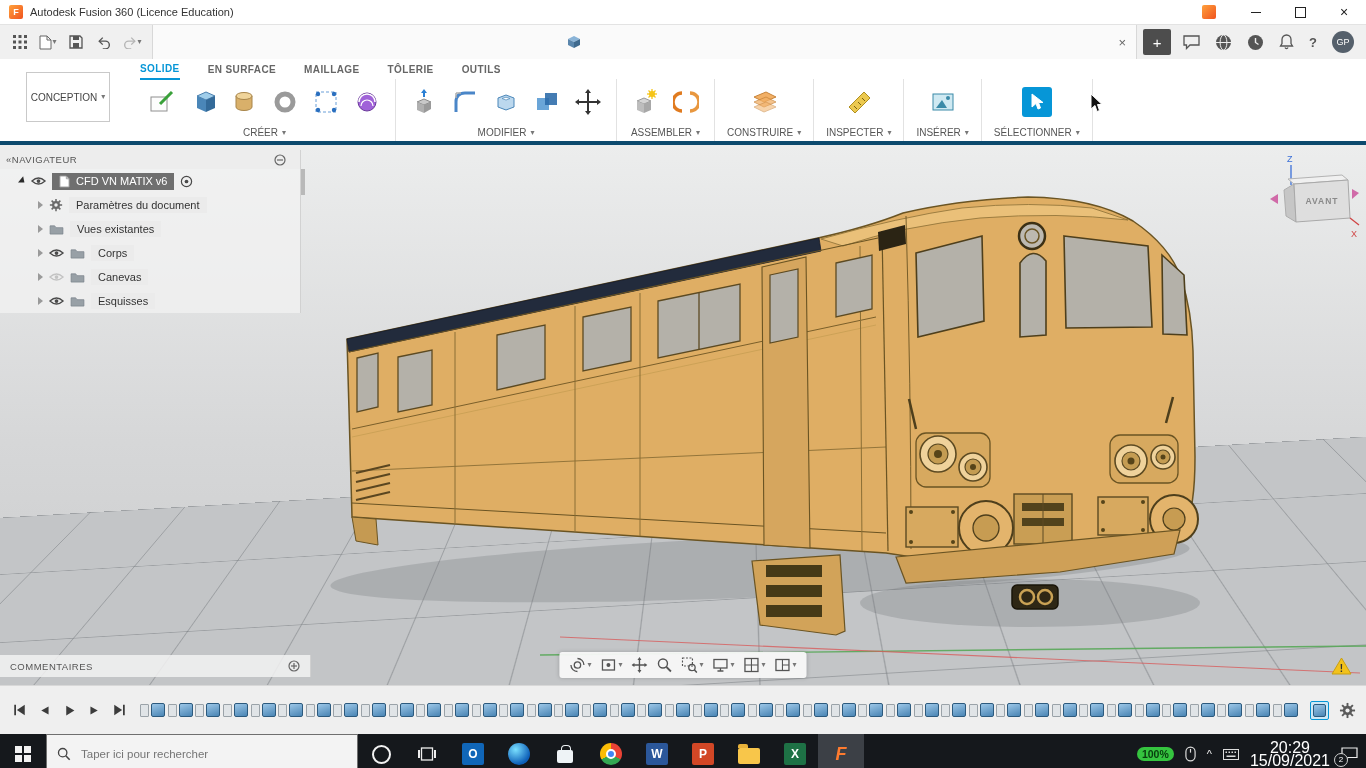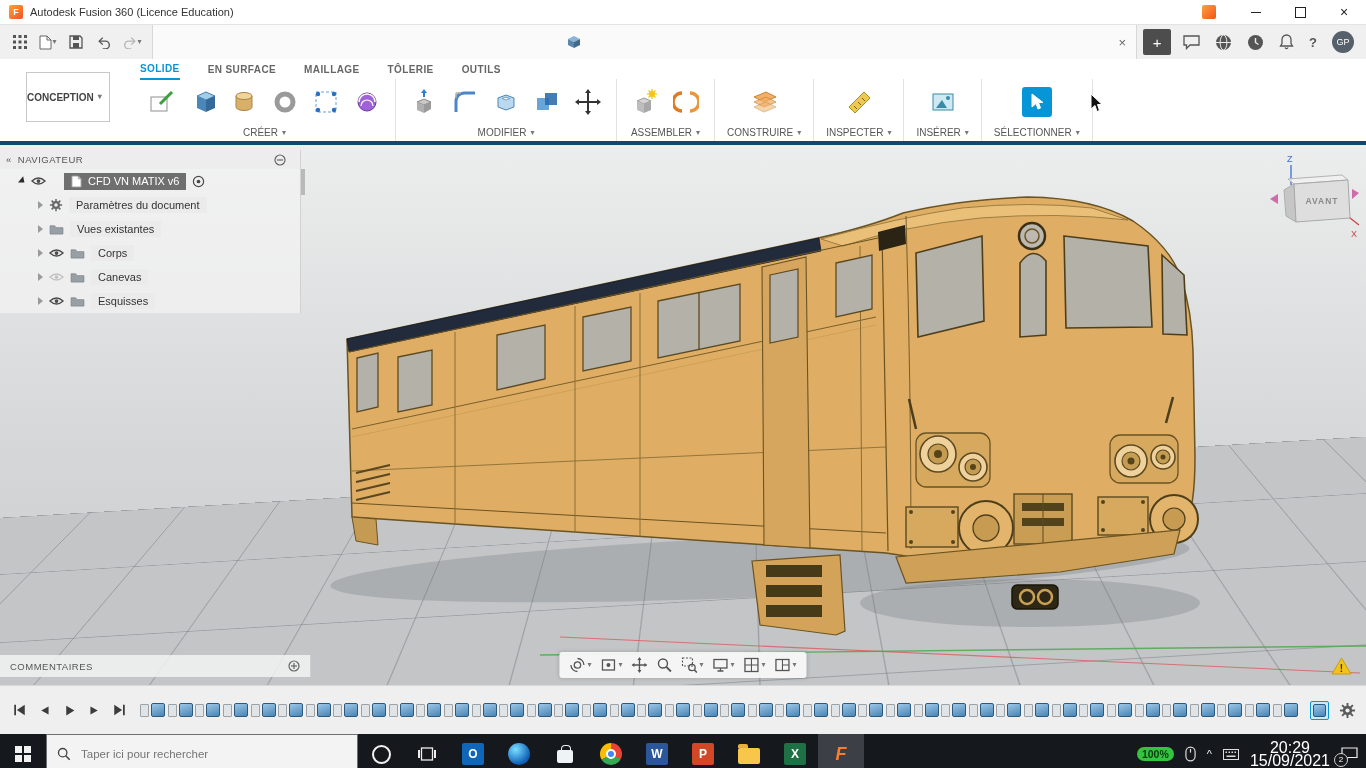--- a/index.html
+++ b/index.html
@@ -40,22 +40,22 @@
           font-size:9px;font-weight:normal;display:flex;align-items:center;justify-content:center;}
   .help-glyph{font-size:13px;font-weight:bold;color:#555;}
 
   
   #ribbon{height:82px;background:#ffffff;border-bottom:4px solid #0c4a6e;position:relative;}
   .rtabs{position:absolute;top:0;left:140px;height:20px;display:flex;gap:28px;
          font-size:10px;font-weight:bold;color:#666;letter-spacing:.4px;align-items:center;}
   .rtab{height:100%;display:flex;align-items:center;}
   .rtab.active{color:#0696d7;border-bottom:2px solid #0696d7;}
   .workspace-btn{position:absolute;left:26px;top:13px;width:82px;height:48px;background:#fff;
-                 border:1px solid #c9c9c9;display:flex;align-items:center;
-                 gap:4px;font-size:10px;font-weight:bold;color:#444;}
+                 border:1px solid #c9c9c9;display:flex;align-items:center;justify-content:center;
+                 gap:4px;font-size:10px;font-weight:normal;color:#444;}
   .rgroups{position:absolute;left:134px;top:20px;right:0;bottom:0;display:flex;align-items:stretch;}
   .rgroup{display:flex;flex-direction:column;align-items:center;padding:0 12px;border-right:1px solid #e2e2e2;}
   .ricons{flex:1;display:flex;align-items:center;gap:9px;}
   .ric{width:32px;height:32px;display:flex;align-items:center;justify-content:center;}
   .rlabel{height:17px;font-size:10px;color:#555;display:flex;gap:4px;align-items:center;}
   .select-tile{width:30px;height:30px;background:#0696d7;border-radius:3px;
                display:flex;align-items:center;justify-content:center;}
 
   
   #canvas{position:relative;height:540px;overflow:hidden;
@@ -66,31 +66,31 @@
                           linear-gradient(90deg,rgba(120,124,128,.5) 1.5px,transparent 1.5px);
          background-size:95px 95px;
          transform:perspective(950px) rotateX(57deg);transform-origin:50% 0;}
   #scene{position:absolute;left:0;top:0;}
 
   
   #navigator{position:absolute;left:0;top:5px;width:300px;background:rgba(242,242,242,.72);
              font-size:11px;color:#333;border-right:1px solid rgba(190,190,190,.6);}
   .nav-header{height:19px;display:flex;align-items:center;font-size:9.5px;color:#555;
               letter-spacing:.5px;background:rgba(236,236,236,.9);padding:0 6px;}
-  .nav-header .hd-title{margin-left:6px;}
+  .nav-header .hd-title{}
   .nav-header .hd-min{margin-left:auto;margin-right:8px;}
   .nav-row{height:24px;display:flex;align-items:center;gap:6px;padding-left:20px;}
   .nav-row.child{padding-left:38px;}
   .tri{width:0;height:0;border-left:5px solid #9a9a9a;border-top:4px solid transparent;
        border-bottom:4px solid transparent;}
   .tri.root{border-left-color:#2b2b2b;transform:rotate(40deg);}
   .eye-visible{color:#4a4a4a;}
   .eye-hidden{color:#c3c3c3;}
   .nav-chip{background:rgba(235,235,235,.95);padding:2px 7px;display:flex;align-items:center;gap:6px;}
-  .nav-chip.rootsel{background:#6f6f6f;color:#fff;margin-left:12px;}
+  .nav-chip.rootsel{background:#6f6f6f;color:#fff;}
   .scroll-edge{position:absolute;right:-5px;top:0;width:4px;height:26px;background:#b9b9b9;}
 
   
   #comments{position:absolute;left:0;bottom:8px;width:300px;height:22px;
             background:rgba(242,242,242,.85);display:flex;align-items:center;
             font-size:9.5px;color:#555;letter-spacing:.5px;padding-left:10px;
             border-right:1px solid rgba(190,190,190,.6);}
   #comments .cm-add{margin-left:auto;margin-right:10px;}
 
   

